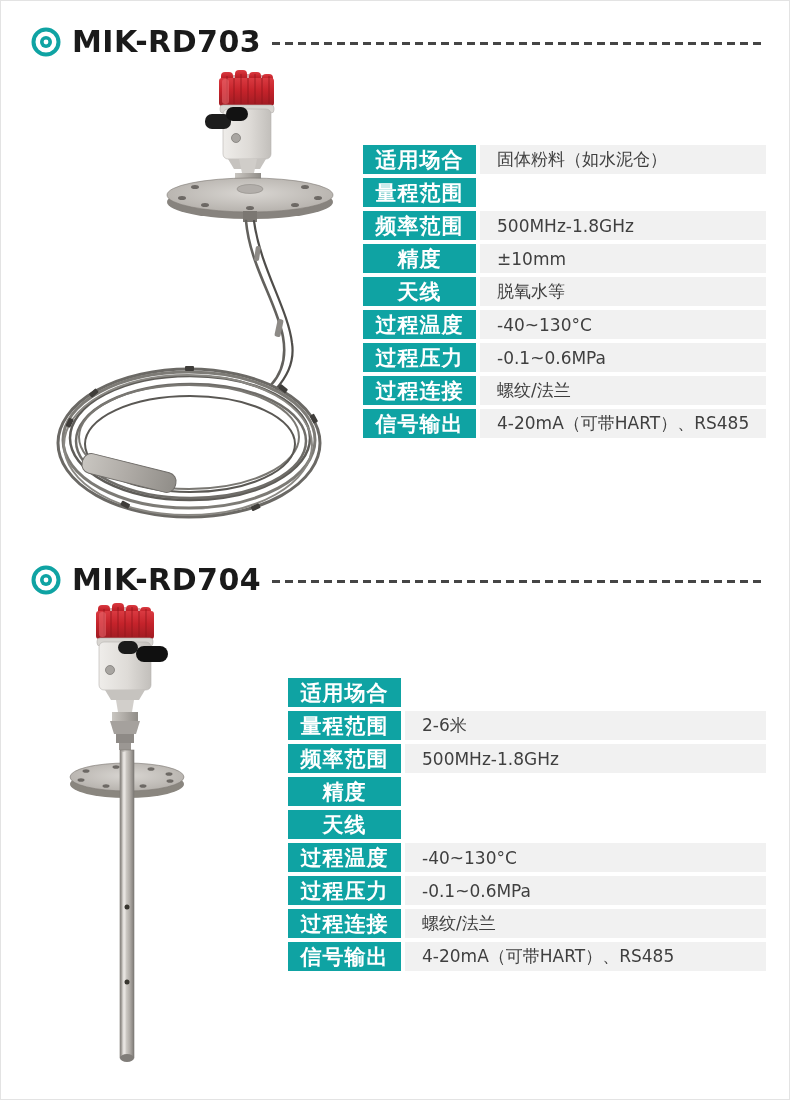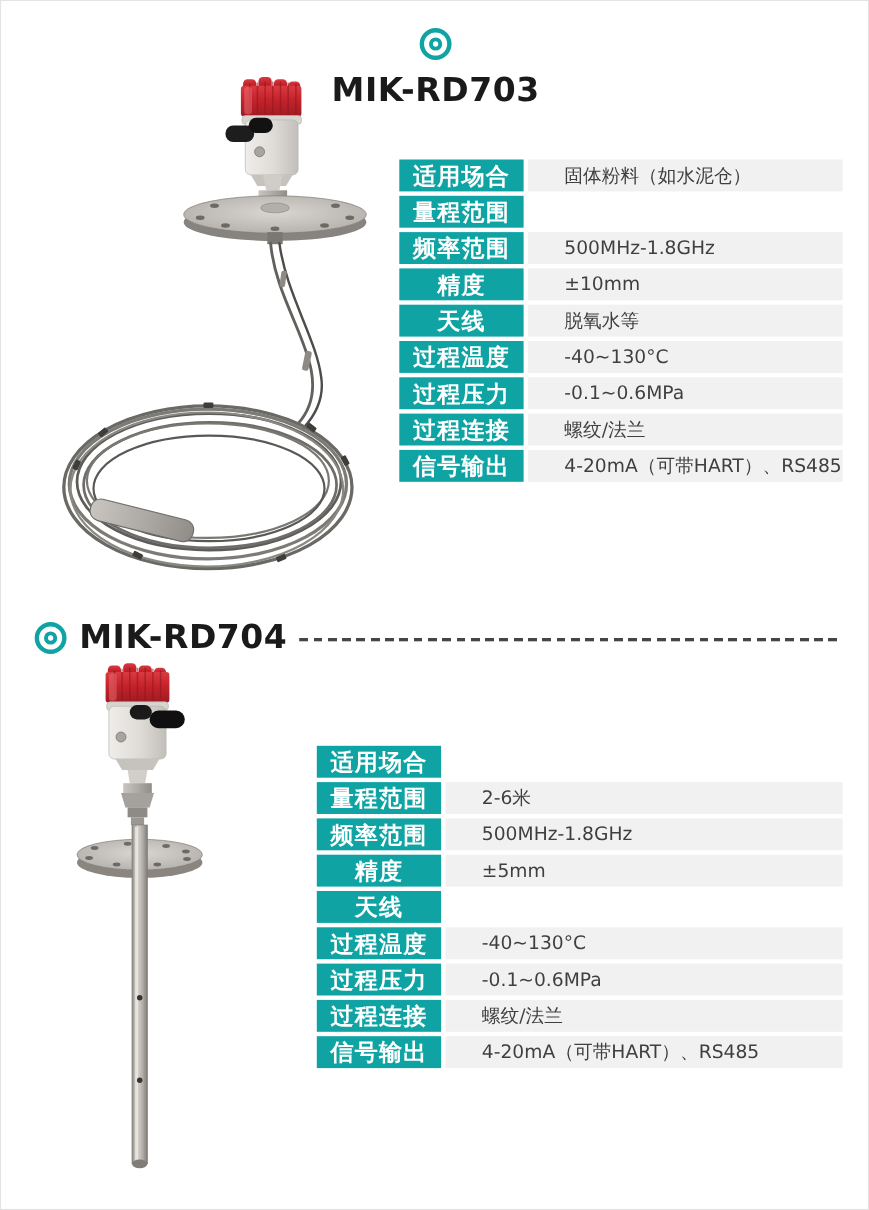--- a/index.html
+++ b/index.html
@@ -3,21 +3,21 @@
 <meta charset="utf-8">
 <style>
   html,body{margin:0;padding:0;background:#ffffff;}
   #page{
     position:relative;width:788px;height:1098px;background:#fff;
     border:1px solid #e3e3e3;overflow:hidden;
     font-family:"DejaVu Sans","Liberation Sans",sans-serif;
   }
   
   .sec-header{position:absolute;left:30px;width:730px;display:flex;align-items:center;gap:11px;}
-  .sec-header.h1{top:24px;flex-direction:column;}
+  .sec-header.h1{top:24px;}
   .sec-header.h2{top:562px;justify-content:flex-end;}
   .bullseye{width:30px;height:30px;flex:0 0 auto;}
   .sec-title{
     font-size:30px;font-weight:700;color:var(--title_text,#1a1a1a);
     letter-spacing:.5px;white-space:nowrap;line-height:1.1;
   }
   .dash-line{
     flex:1;height:3px;margin-top:3px;
     background:repeating-linear-gradient(90deg,var(--dash,#454545) 0 8px,transparent 8px 13px);
   }
@@ -27,21 +27,21 @@
   .spec-table.t2{left:287px;top:677px;width:478px;}
   .spec-row{display:flex;height:29px;margin-bottom:4px;}
   .spec-label{
     width:113px;flex:0 0 auto;background:var(--teal,#0fa3a3);color:#fff;
     font-weight:700;font-size:21px;letter-spacing:1px;
     display:flex;align-items:center;justify-content:center;white-space:nowrap;
   }
   .spec-value{
     flex:1;background:var(--row_bg,#f1f1f1);margin-left:4px;
     color:var(--value_text,#3f3f3f);font-size:17px;
-    display:flex;align-items:center;padding-left:33px;white-space:nowrap;overflow:hidden;
+    display:flex;align-items:center;padding-left:17px;white-space:nowrap;overflow:hidden;
   }
   
   .product-img{position:absolute;}
   .product-img.p1{left:28px;top:60px;}
   .product-img.p2{left:55px;top:593px;}
   .cap-body{fill:url(#redGrad);}
 </style>
 </head>
 <body>
 
@@ -292,21 +292,20 @@
       <div class="spec-row">
         <div class="spec-label">量程范围</div>
         <div class="spec-value">2-6米</div>
       </div>
       <div class="spec-row">
         <div class="spec-label">频率范围</div>
         <div class="spec-value">500MHz-1.8GHz</div>
       </div>
       <div class="spec-row">
         <div class="spec-label">精度</div>
-        <div class="spec-value">±5mm</div>
       </div>
       <div class="spec-row">
         <div class="spec-label">天线</div>
       </div>
       <div class="spec-row">
         <div class="spec-label">过程温度</div>
         <div class="spec-value">-40~130°C</div>
       </div>
       <div class="spec-row">
         <div class="spec-label">过程压力</div>

